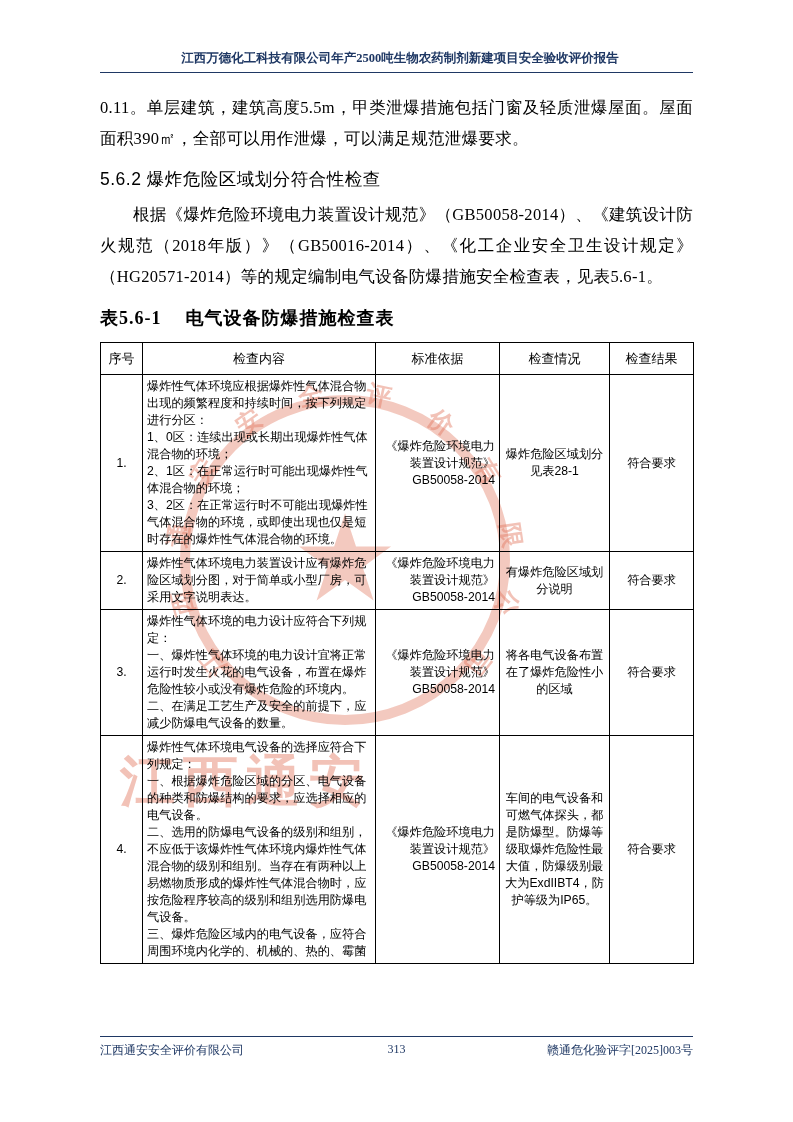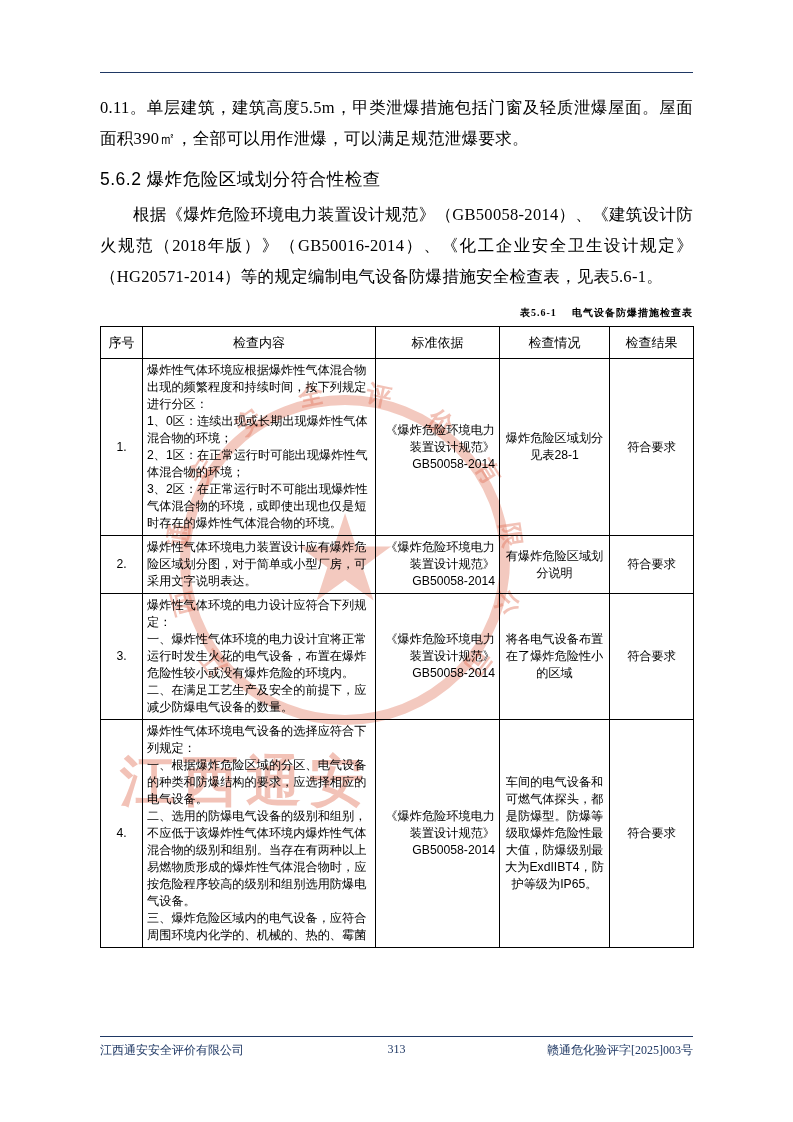--- a/index.html
+++ b/index.html
@@ -122,26 +122,26 @@
   }
   .para-indent { text-indent: 2em; }
   .h3 {
     font-size: 17.5px;
     font-weight: normal;
     font-family: "Liberation Sans", "DejaVu Sans", sans-serif;
     margin: 13px 0 8px 0;
     letter-spacing: 0.5px;
   }
   .tbl-caption {
-    text-align: right;
-    font-size: 10px;
+    text-align: left;
+    font-size: 18px;
     font-weight: bold;
     font-family: "Liberation Sans", "DejaVu Sans", sans-serif;
     margin-top: 14px;
-    margin-bottom: 6px;
+    margin-bottom: 12px;
     letter-spacing: 1px;
   }
   .tbl-caption .cap-num { font-family: "Liberation Serif", serif; }
 
   
   table.insp {
     border-collapse: collapse;
     width: 593px;
     table-layout: fixed;
     font-family: "Liberation Sans", "DejaVu Sans", sans-serif;
@@ -213,20 +213,21 @@
         <span style="transform: translate(33.8855px, -164.547px) rotate(11.6364deg) translate(-50%, -50%);">评</span>
         <span style="transform: translate(96.1424px, -137.77px) rotate(34.9091deg) translate(-50%, -50%);">价</span>
         <span style="transform: translate(142.754px, -88.5739px) rotate(58.1818deg) translate(-50%, -50%);">有</span>
         <span style="transform: translate(166.135px, -24.9638px) rotate(81.4545deg) translate(-50%, -50%);">限</span>
         <span style="transform: translate(162.481px, 42.7087px) rotate(104.727deg) translate(-50%, -50%);">公</span>
         <span style="transform: translate(132.386px, 103.431px) rotate(128deg) translate(-50%, -50%);">司</span>
       </div>
     <div class="wm-bottom">江西通安</div>
   </div>
 
+  <div class="header">江西万德化工科技有限公司年产2500吨生物农药制剂新建项目安全验收评价报告</div>
   <div class="header-rule"></div>
 
   <div class="content">
 
     <div class="para">0.11。单层建筑，建筑高度5.5m，甲类泄爆措施包括门窗及轻质泄爆屋面。屋面面积390㎡，全部可以用作泄爆，可以满足规范泄爆要求。</div>
 
     <div class="h3">5.6.2 爆炸危险区域划分符合性检查</div>
 
     <div class="para para-indent">根据《爆炸危险环境电力装置设计规范》（GB50058-2014）、《建筑设计防火规范（2018年版）》（GB50016-2014）、《化工企业安全卫生设计规定》（HG20571-2014）等的规定编制电气设备防爆措施安全检查表，见表5.6-1。</div>
 

